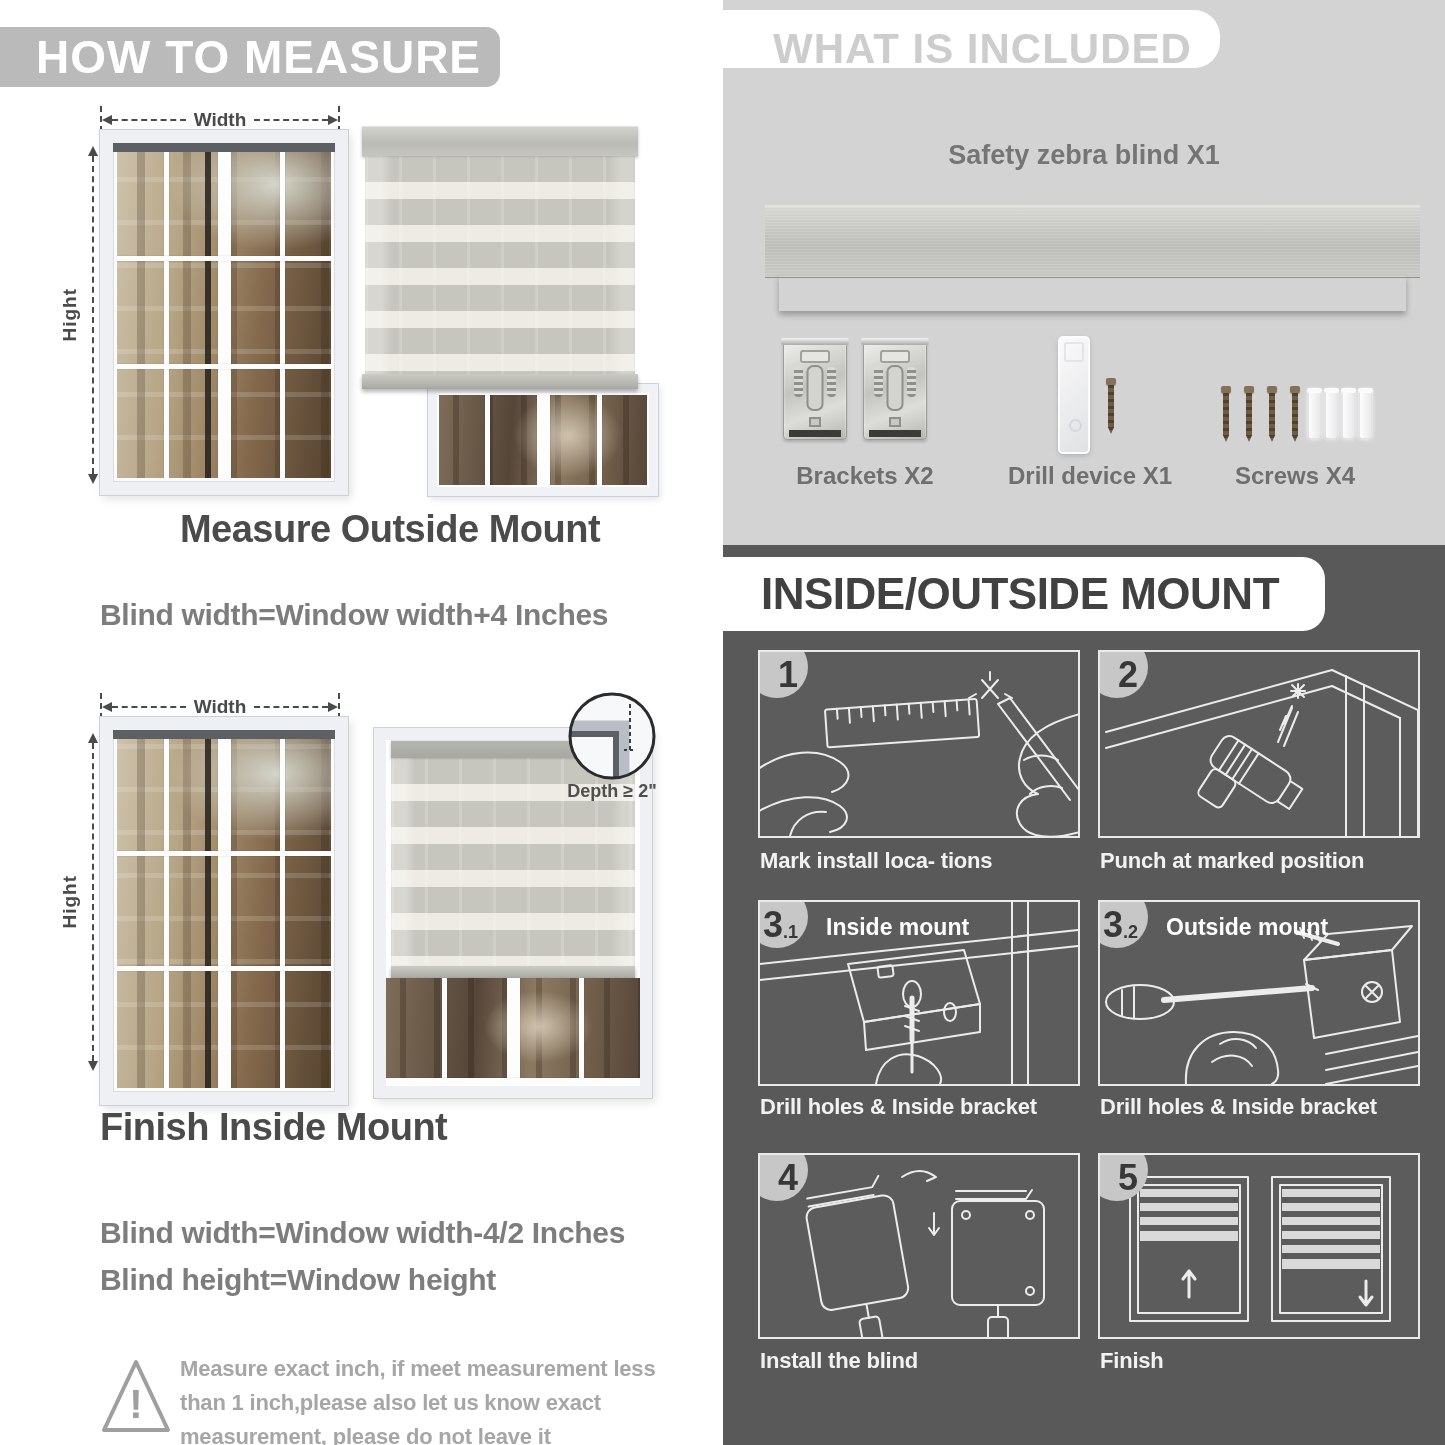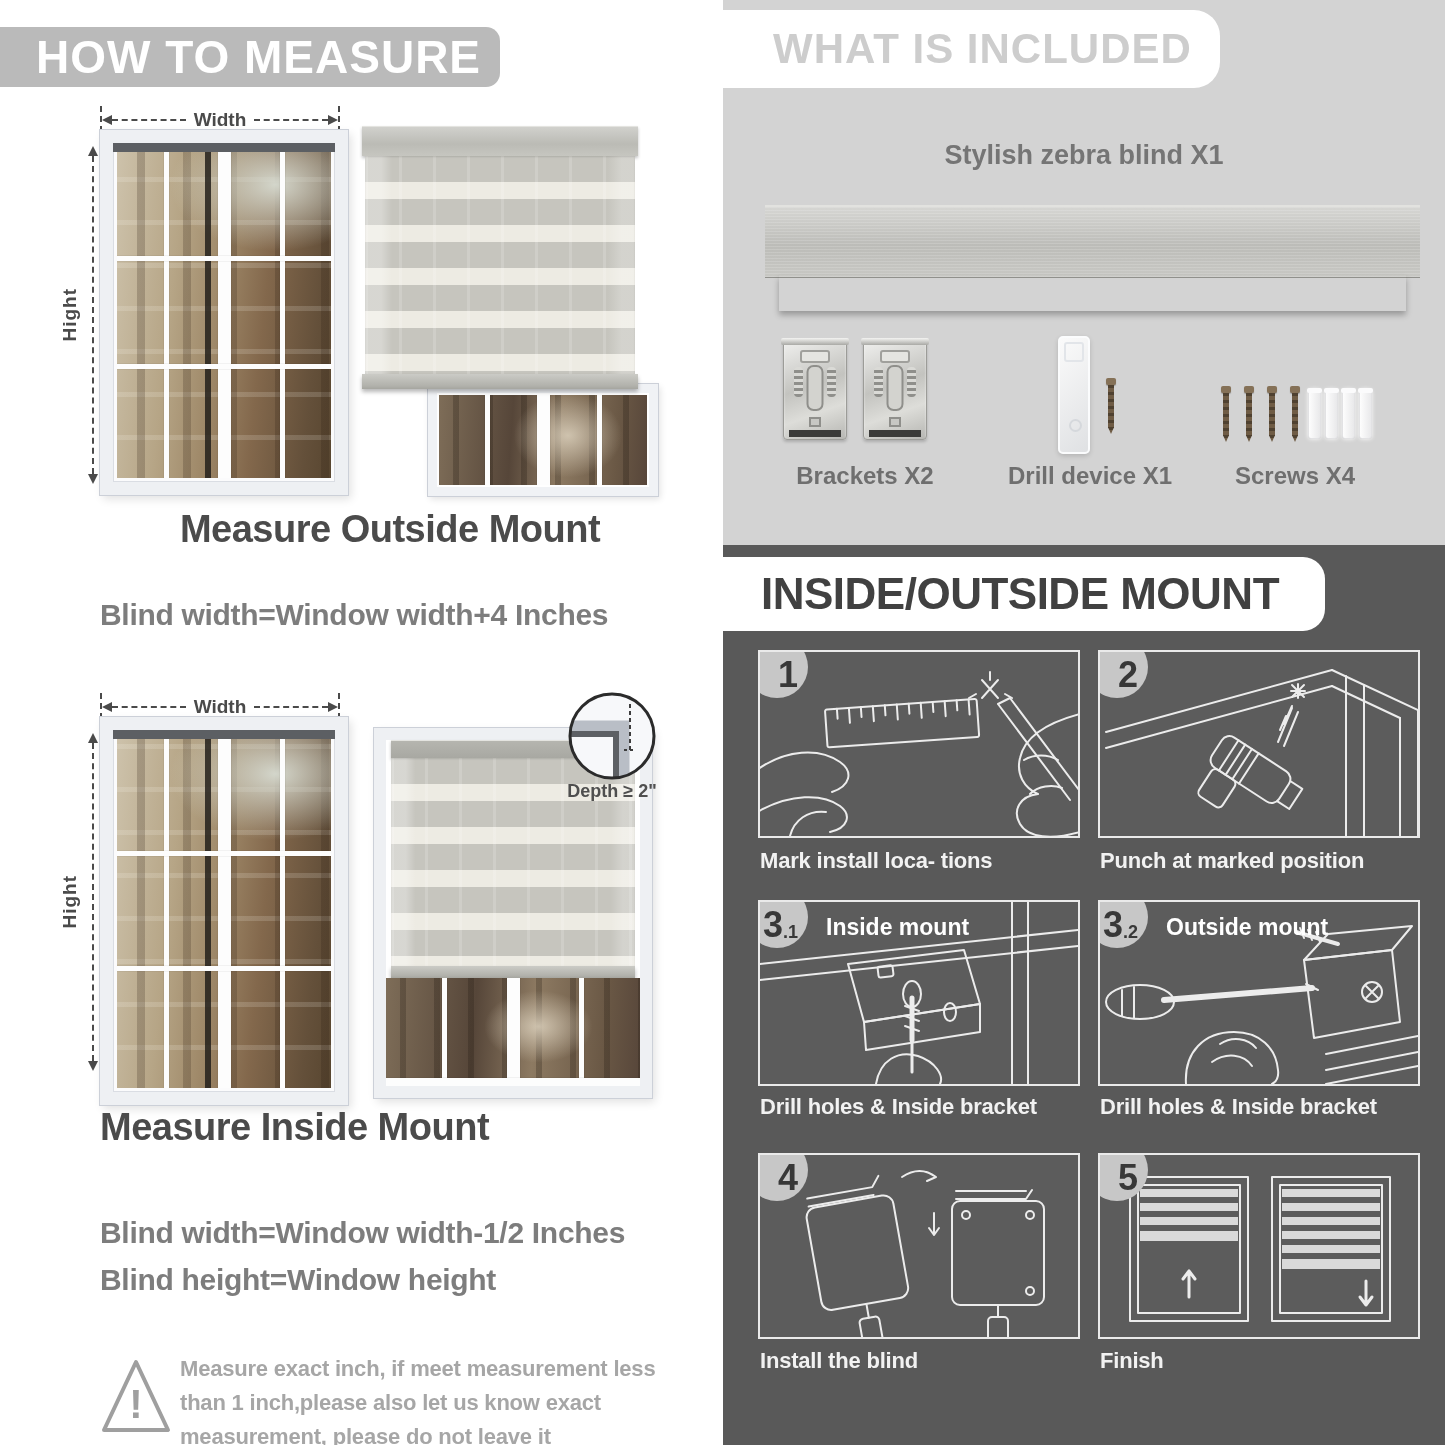--- a/index.html
+++ b/index.html
@@ -81,21 +81,21 @@
   .bi-glass{position:absolute;left:0;right:0;top:238px;bottom:0;overflow:hidden;}
 
   .depth-label{font-size:18px;font-weight:bold;color:#4f4f4f;text-align:center;}
 
   
   .warn-text{font-size:22px;font-weight:600;color:#a6a6a6;line-height:34px;letter-spacing:-0.2px;}
 
   
   .sec-light{left:723px;top:0;width:722px;height:545px;background:#d3d3d3;}
   .hdr-incl{
-    left:723px;top:10px;width:497px;height:78px;background:#ffffff;border-radius:0 26px 26px 0;
+    left:723px;top:10px;width:497px;height:58px;background:#ffffff;border-radius:0 26px 26px 0;
     color:#cdcdcd;font-weight:bold;font-size:42px;line-height:78px;padding-left:50px;box-sizing:border-box;letter-spacing:1px;
   }
   .product-label{left:723px;top:140px;width:722px;text-align:center;font-size:27px;font-weight:bold;color:#757575;}
   .bar-main{left:765px;top:205px;width:655px;height:70px;
     background:
       repeating-linear-gradient(0deg, rgba(255,255,255,.15) 0 1px, rgba(255,255,255,0) 1px 3px),
       linear-gradient(180deg,#d6d6d3 0%,#bcbcb8 55%,#c8c8c4 100%);
     border-top:2px solid #e2e2df;box-shadow:0 1px 0 #90908c;}
   .bar-lip{left:779px;top:275px;width:627px;height:36px;
     background:linear-gradient(180deg,#cccchar 0%,#c9c9c5 0%,#bdbdb9 100%);box-shadow:0 4px 6px rgba(0,0,0,.28);}
@@ -279,41 +279,41 @@
         <path d="M2,36 H58 V90" stroke="#b9bec6" stroke-width="11" fill="none"></path>
         <path d="M2,44 H50 V90" stroke="#5d6064" stroke-width="6" fill="none"></path>
         <path d="M64,14 V60" stroke="#3d3d3d" stroke-width="2" stroke-dasharray="4 3" fill="none"></path>
         <path d="M58,60 h12" stroke="#3d3d3d" stroke-width="2" stroke-dasharray="3 3" fill="none"></path>
       </g>
       <circle cx="46" cy="46" r="42" fill="none" stroke="#2b2b2b" stroke-width="3"></circle>
     </svg>
   </div>
   <div class="abs depth-label" style="left:556px;top:781px;width:112px;">Depth ≥ 2"</div>
 
-  <div class="abs sec-title" style="left:100px;top:1106px;width:580px;">Measure Inside Mount</div>
-  <div class="abs sec-line" style="left:100px;top:1216px;width:600px;">Blind width=Window width-1/2 Inches</div>
+  <div class="abs sec-title" style="left:100px;top:1106px;width:580px;">Finish Inside Mount</div>
+  <div class="abs sec-line" style="left:100px;top:1216px;width:600px;">Blind width=Window width-4/2 Inches</div>
   <div class="abs sec-line" style="left:100px;top:1263px;width:600px;">Blind height=Window height</div>
 
   <div class="abs" style="left:100px;top:1356px;width:72px;height:82px;">
     <svg class="art" viewBox="0 0 72 82">
       <path d="M36,6 L68,74 L4,74 Z" fill="none" stroke="#9f9f9f" stroke-width="4" stroke-linejoin="round"></path>
       <text x="36" y="62" text-anchor="middle" font-size="40" font-weight="bold" fill="#9f9f9f" font-family="Liberation Sans, sans-serif">!</text>
     </svg>
   </div>
   <div class="abs warn-text" style="left:180px;top:1352px;width:480px;">
     <div>Measure exact inch, if meet measurement less</div>
     <div>than 1 inch,please also let us know exact</div>
     <div>measurement, please do not leave it</div>
   </div>
 
   <div class="abs sec-light"></div>
   <div class="abs hdr-incl">
     <span>WHAT IS INCLUDED</span>
   </div>
-  <div class="abs product-label">Stylish zebra blind X1</div>
+  <div class="abs product-label">Safety zebra blind X1</div>
 
   <div class="abs bar-main"></div>
   <div class="abs bar-lip"></div>
 
   <div class="abs bracket" style="left:783px;top:340px;">
     <div class="tab"></div>
       <div class="slot"></div>
     <div class="spring l"></div>
       <div class="spring r"></div>
     <div class="foot"></div>

